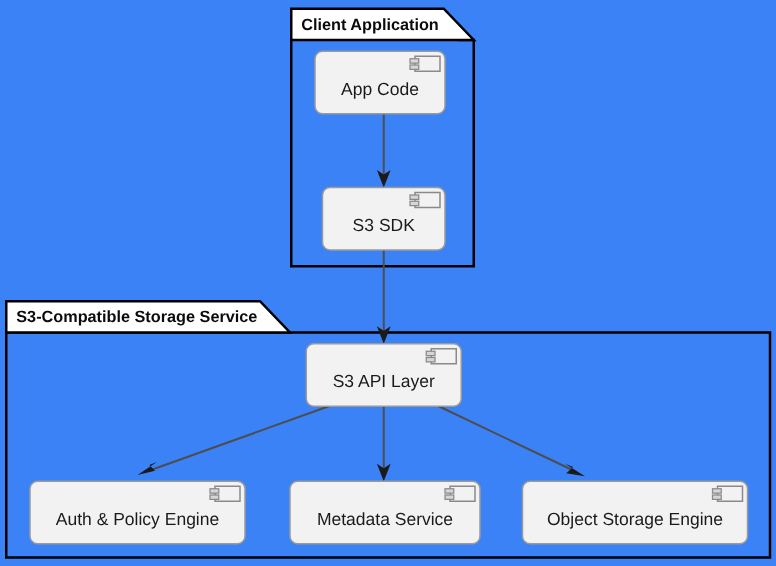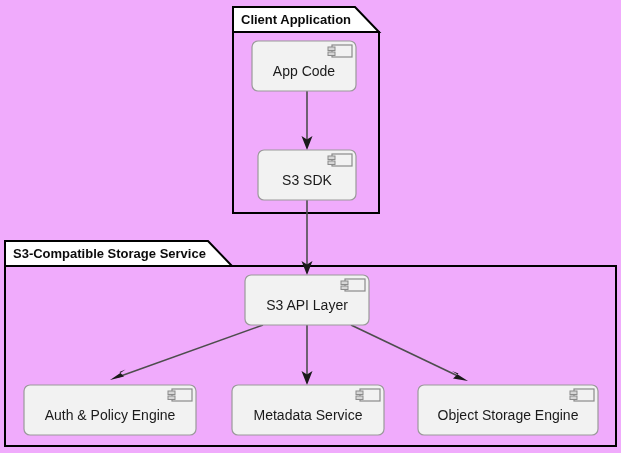--- a/index.html
+++ b/index.html
@@ -4,21 +4,21 @@
 <style>
   html, body {
     margin: 0;
     padding: 0;
     background: #ffffff;
   }
   #canvas {
     position: relative;
     width: 621px;
     height: 453px;
-    background: #f0abfc;
+    background: #3b82f6;
     overflow: hidden;
     font-family: "Liberation Sans", sans-serif;
   }
   #diagram-svg {
     position: absolute;
     left: 0;
     top: 0;
     width: 621px;
     height: 453px;
   }

